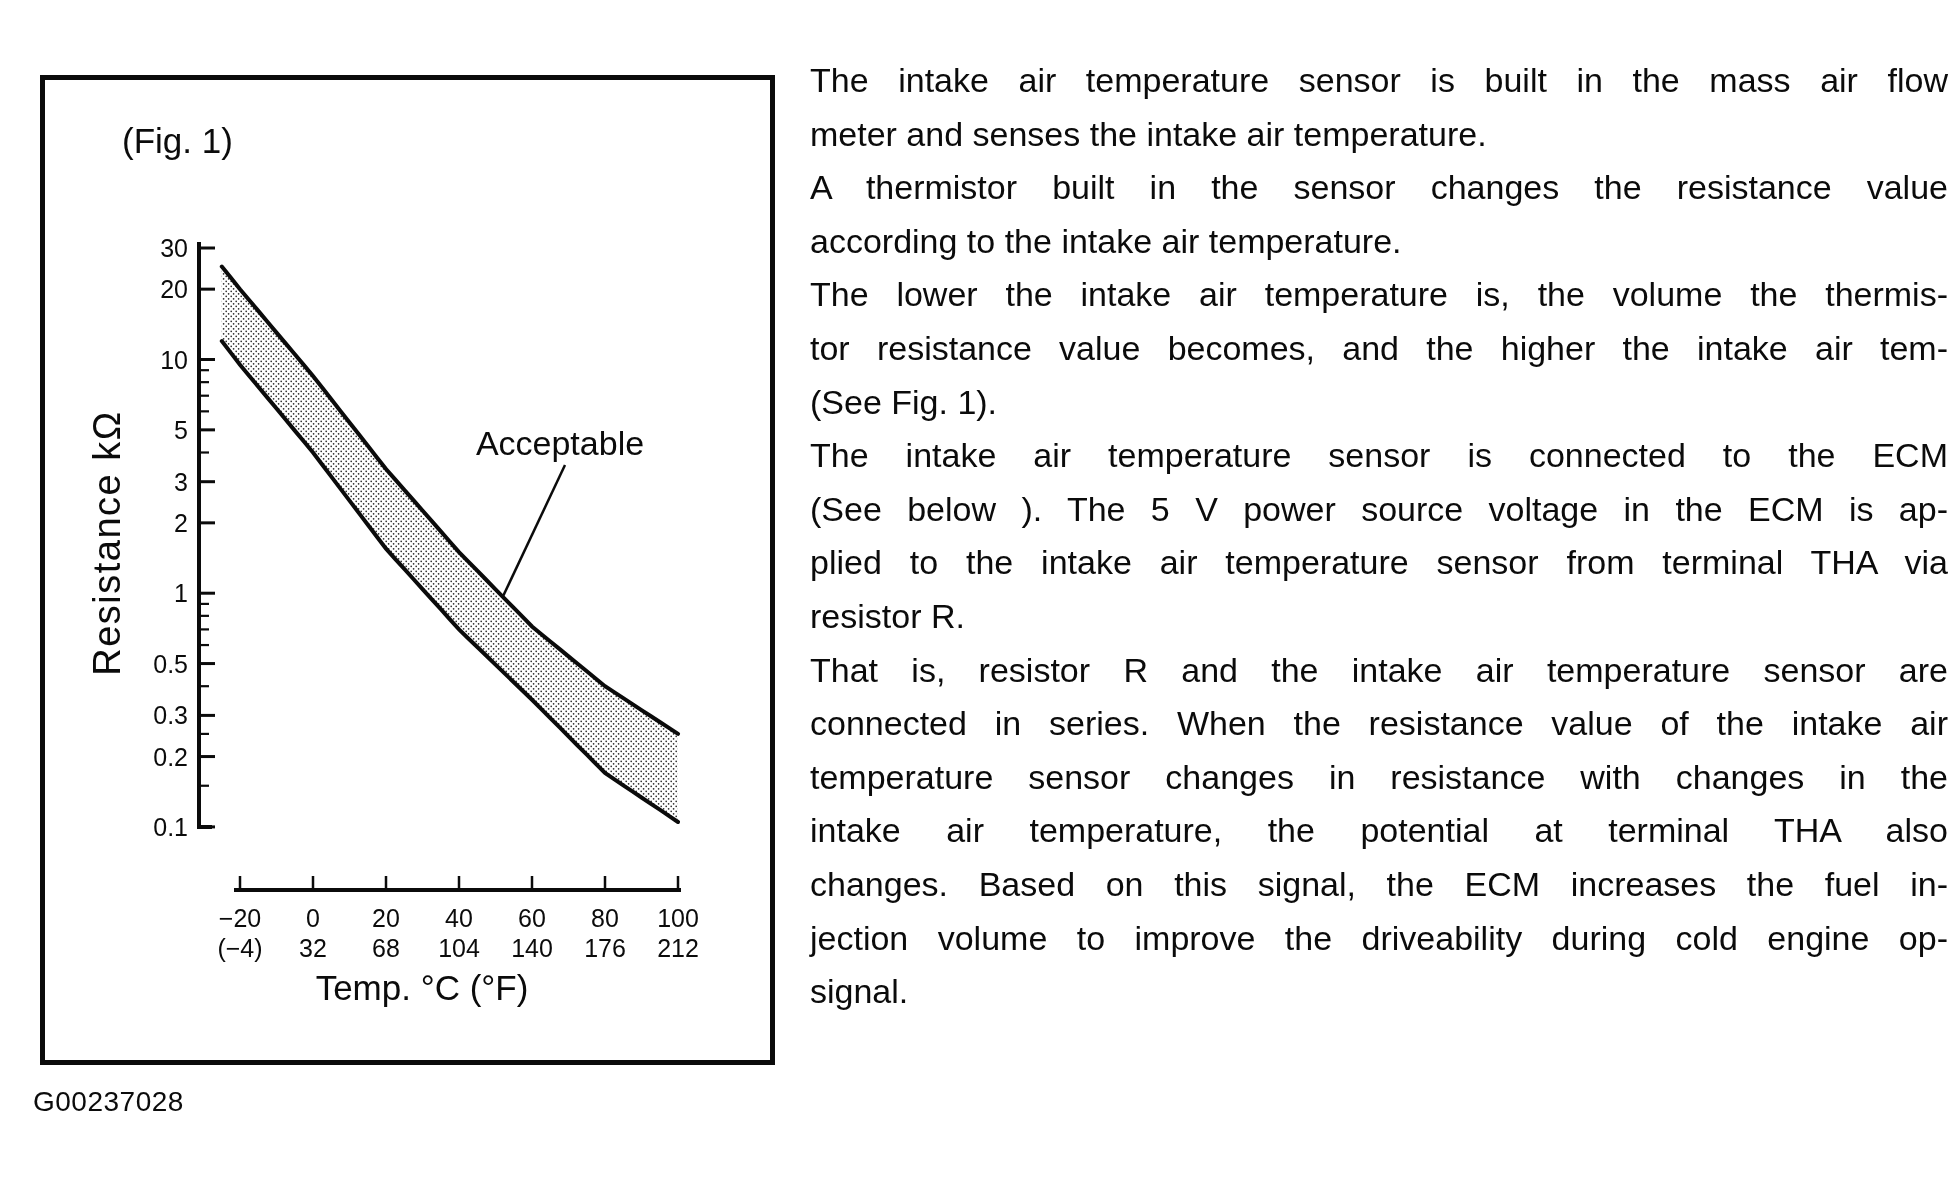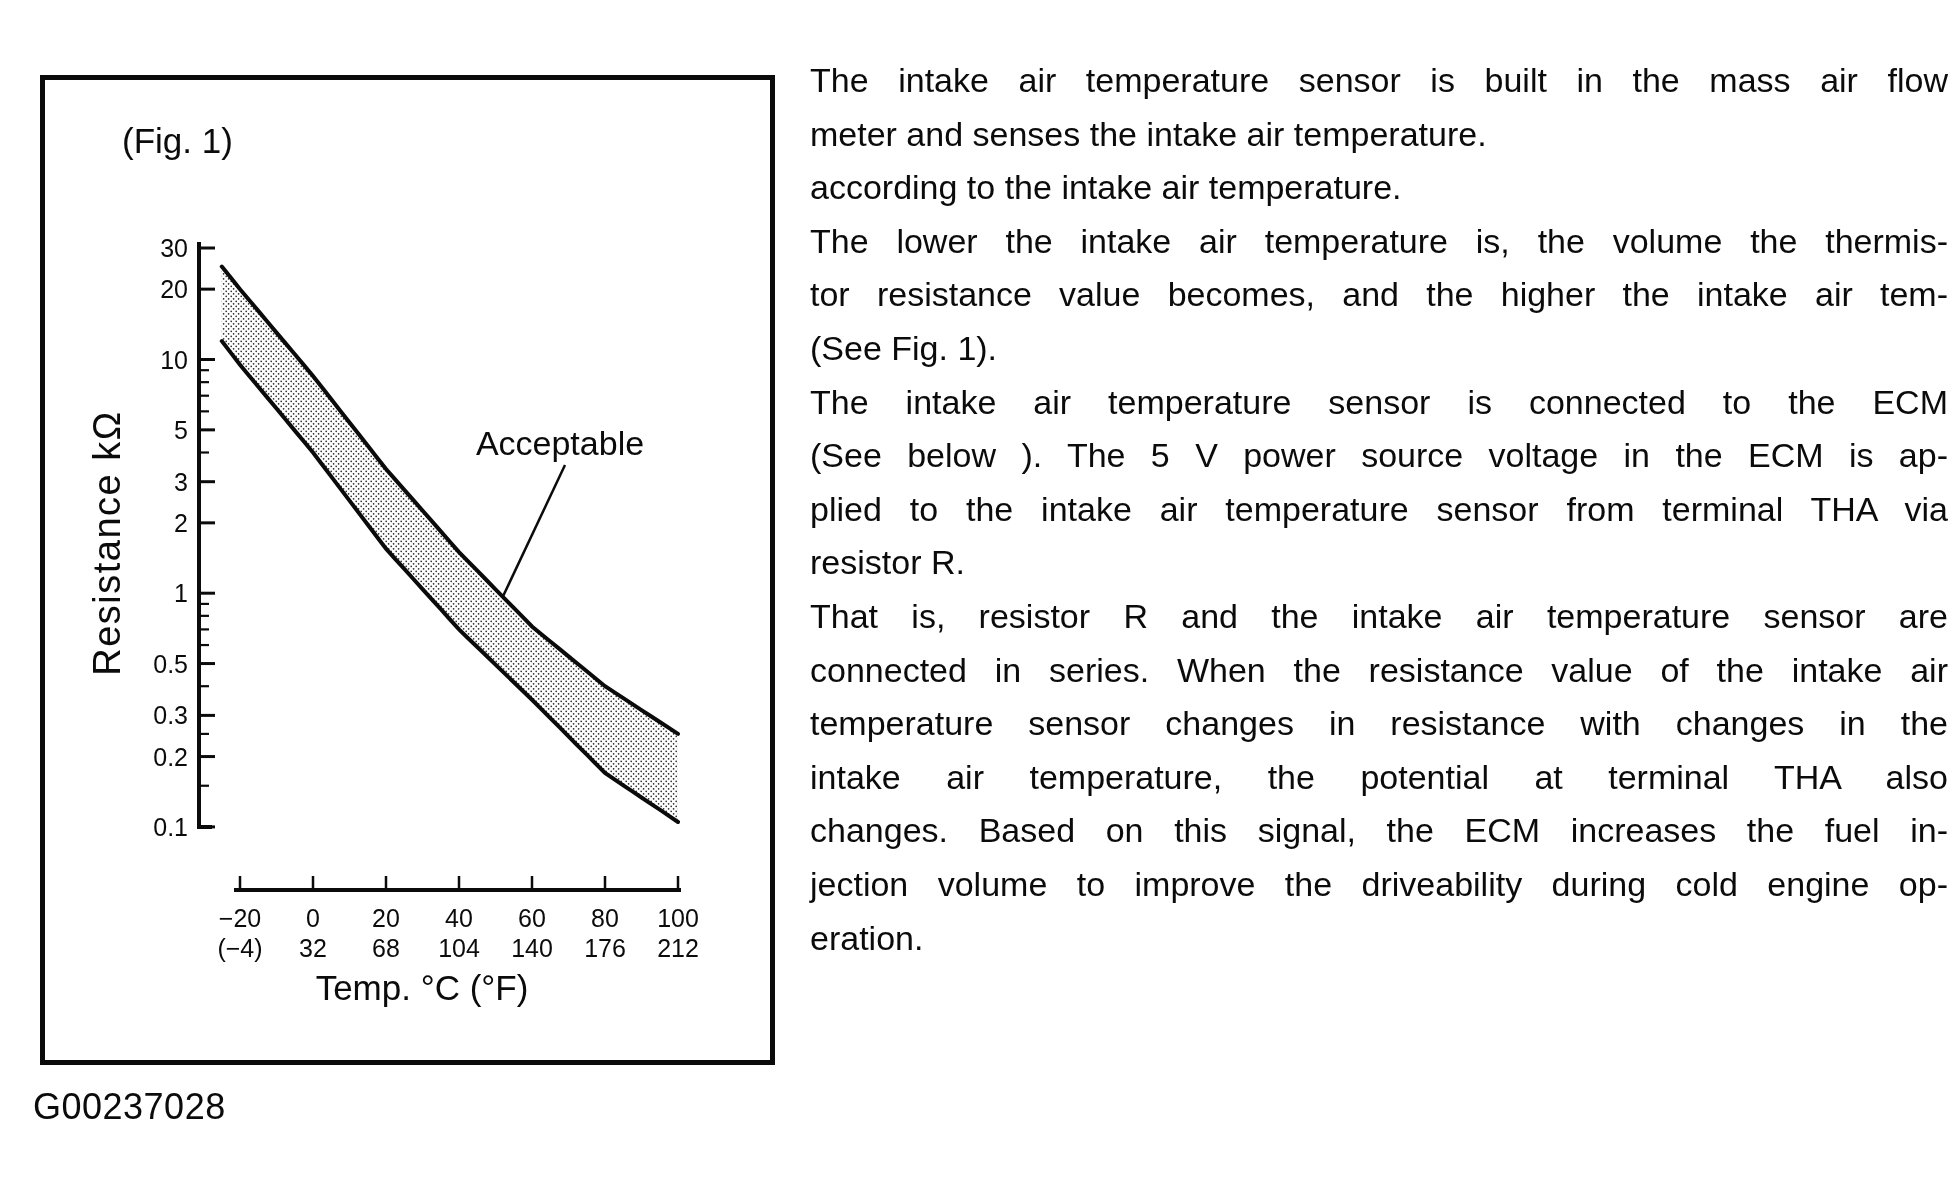--- a/index.html
+++ b/index.html
@@ -6,21 +6,21 @@
   body{
     width:1952px;height:1180px;overflow:hidden;
     background:#ffffff;color:#0b0b0b;
     font-family:"Liberation Sans","DejaVu Sans",sans-serif;
   }
   .page{position:relative;width:1952px;height:1180px;background:#ffffff;}
   #chart-svg{position:absolute;left:40px;top:75px;width:735px;height:990px;}
   #chart-svg text{font-family:"Liberation Sans","DejaVu Sans",sans-serif;}
   .figure-code{
     position:absolute;left:33px;top:1086px;
-    font-size:36px;letter-spacing:0.5px;
+    font-size:28px;letter-spacing:0.5px;
   }
   .text-panel{
     position:absolute;left:810px;top:54px;width:1138px;
     font-size:34px;
   }
   .tl{line-height:53.6px;text-align:left;}
   .tl.j{text-align:justify;text-align-last:justify;}
 </style>
 </head>
 <body>
@@ -102,29 +102,30 @@
         <text x="638" y="882" text-anchor="middle" font-size="25" fill="#0b0b0b">212</text>
       </g>
       <text x="382" y="925" text-anchor="middle" font-size="35" fill="#0b0b0b">Temp. °C (°F)</text>
       <text x="520" y="380" text-anchor="middle" font-size="34" fill="#0b0b0b">Acceptable</text>
       <line x1="525" y1="390" x2="462.8" y2="521.7470636818675" stroke="#0b0b0b" stroke-width="2.5"></line>
     </svg>
   <div class="figure-code">G00237028</div>
   <div class="text-panel" id="text-panel">
       <div class="tl j">The intake air temperature sensor is built in the mass air flow</div>
       <div class="tl">meter and senses the intake air temperature.</div>
+      <div class="tl j">A thermistor built in the sensor changes the resistance value</div>
       <div class="tl">according to the intake air temperature.</div>
       <div class="tl j">The lower the intake air temperature is, the volume the thermis-</div>
       <div class="tl j">tor resistance value becomes, and the higher the intake air tem-</div>
       <div class="tl">(See Fig. 1).</div>
       <div class="tl j">The intake air temperature sensor is connected to the ECM</div>
       <div class="tl j">(See below ). The 5 V power source voltage in the ECM is ap-</div>
       <div class="tl j">plied to the intake air temperature sensor from terminal THA via</div>
       <div class="tl">resistor R.</div>
       <div class="tl j">That is, resistor R and the intake air temperature sensor are</div>
       <div class="tl j">connected in series. When the resistance value of the intake air</div>
       <div class="tl j">temperature sensor changes in resistance with changes in the</div>
       <div class="tl j">intake air temperature, the potential at terminal THA also</div>
       <div class="tl j">changes. Based on this signal, the ECM increases the fuel in-</div>
       <div class="tl j">jection volume to improve the driveability during cold engine op-</div>
-      <div class="tl">eration.</div>
+      <div class="tl">signal.</div>
     </div>
 </div>
 
 </body></html>

